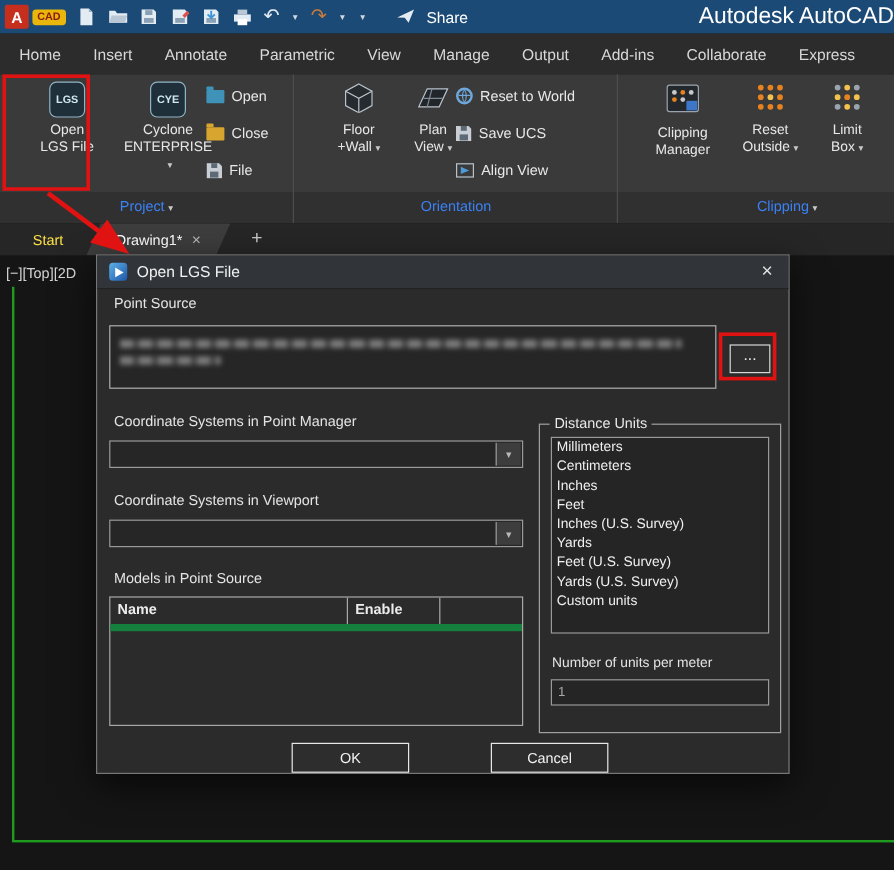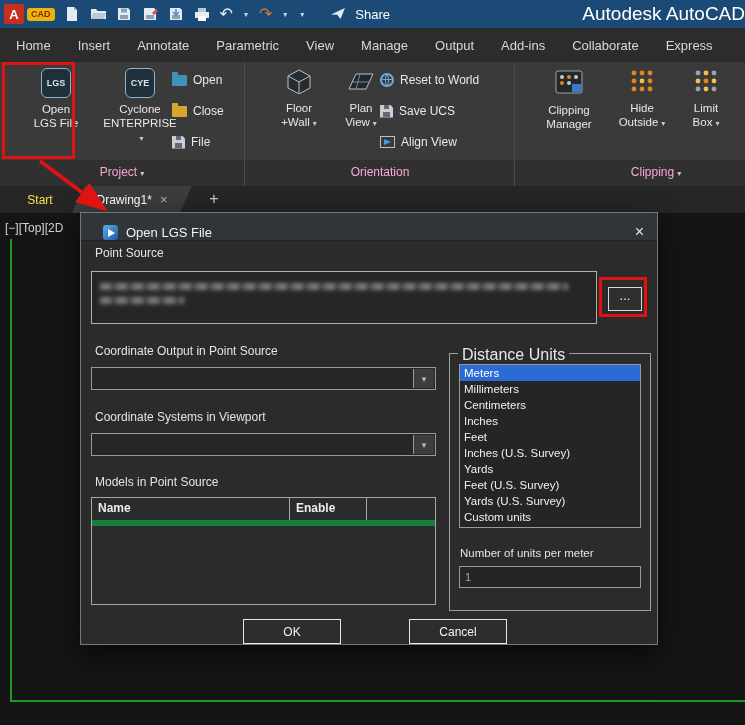--- a/index.html
+++ b/index.html
@@ -23,21 +23,21 @@
   .apptitle{margin-left:auto;color:#fff;font-size:19px;white-space:nowrap;}
 
   
   .menubar{position:absolute;top:28px;left:0;width:745px;height:34px;background:#2c2c2c;
            display:flex;align-items:center;gap:27px;padding-left:16px;box-sizing:border-box;overflow:hidden;}
   .menutab{color:#d8d8d8;font-size:13px;white-space:nowrap;}
 
   
   .ribbon-bg{position:absolute;top:62px;left:0;width:745px;height:98px;background:#3a3a3a;}
   .panelrow{position:absolute;top:160px;left:0;width:745px;height:26px;background:#303030;}
-  .panel-label{position:absolute;top:165px;color:#f9a8d4;font-size:12px;text-align:center;}
+  .panel-label{position:absolute;top:165px;color:#3b82f6;font-size:12px;text-align:center;}
   .vsep{position:absolute;top:62px;height:124px;width:1px;background:#4d4d4d;}
 
   .bigbtn{position:absolute;display:flex;flex-direction:column;align-items:center;gap:4px;
           color:#e8e8e8;font-size:11.5px;text-align:center;line-height:14px;padding-left:16px;}
   .appicon{width:28px;height:28px;border:1px solid #8fb4c6;border-radius:6px;background:#20303a;
            color:#cfe8f2;font-size:9px;font-weight:bold;display:flex;align-items:center;justify-content:center;}
   .caret-inline{display:inline-block;margin-left:3px;}
   .caret-inline::after{content:"▾";font-size:8px;color:#c8c8c8;}
 
   .rowbtn{position:absolute;display:flex;align-items:center;gap:6px;height:20px;
@@ -75,21 +75,21 @@
   
   .canvas{position:absolute;top:213px;left:0;width:745px;height:512px;background:#151515;}
   .vp{position:absolute;left:5px;top:8px;font-size:12px;color:#d4d4d4;white-space:nowrap;}
   .axis-v{position:absolute;left:10px;top:26px;width:2px;height:462px;background:#1e9b1e;}
   .axis-h{position:absolute;left:10px;top:487px;width:735px;height:2px;background:#1e9b1e;}
 
   
   .dialog{position:absolute;left:80px;top:212px;width:578px;height:433px;background:#2b2b2b;
           border:1px solid #777;box-shadow:0 10px 28px rgba(0,0,0,.65);z-index:20;box-sizing:border-box;}
   .dlg-title{position:absolute;left:0;top:0;right:0;height:28px;background:#31353a;display:flex;
-             align-items:flex-end;gap:8px;padding-left:22px;border-bottom:1px solid #222;box-sizing:border-box;}
+             align-items:center;gap:8px;padding-left:10px;border-bottom:1px solid #222;box-sizing:border-box;}
   .dlg-icon{width:15px;height:15px;border-radius:3px;background:linear-gradient(135deg,#5db1e8,#1e57a8);
             position:relative;flex:none;}
   .dlg-icon::after{content:"";position:absolute;left:5px;top:4px;border-left:7px solid #fff;
                    border-top:4px solid transparent;border-bottom:4px solid transparent;}
   .dlg-titletext{font-size:13px;color:#f2f2f2;}
   .dlg-close{margin-left:auto;padding-right:13px;color:#e4e4e4;font-size:16px;line-height:16px;}
   .dlbl{position:absolute;font-size:12px;color:#e4e4e4;white-space:nowrap;}
   .ps-field{position:absolute;left:10px;top:58px;width:506px;height:53px;background:#262626;
             border:1px solid #b0b0b0;box-sizing:border-box;}
   .redact{position:absolute;height:7px;filter:blur(2px);opacity:.85;
@@ -100,21 +100,21 @@
   .combo{position:absolute;width:345px;height:23px;background:#262626;border:1px solid #9a9a9a;box-sizing:border-box;}
   .combo-arrow{position:absolute;right:1px;top:1px;bottom:1px;width:20px;background:#3d3d3d;
                border-left:1px solid #9a9a9a;display:flex;align-items:center;justify-content:center;}
   .combo-arrow::after{content:"▾";font-size:9px;color:#b8b8b8;}
   .mtable{position:absolute;left:10px;top:284px;width:345px;height:108px;border:1px solid #a8a8a8;box-sizing:border-box;}
   .mhead{display:flex;height:22px;border-bottom:6px solid #15803d;font-weight:bold;}
   .mth{font-size:12px;color:#ececec;padding:3px 0 0 6px;box-sizing:border-box;border-right:1px solid #a8a8a8;}
   .mth.mfill{flex:1;border-right:none;}
   .mbody{height:84px;}
   .groupbox{position:absolute;left:368px;top:140px;width:202px;height:258px;border:1px solid #a0a0a0;box-sizing:border-box;}
-  .legend{position:absolute;top:-8px;left:8px;background:#2b2b2b;padding:0 4px;font-size:16px;color:#e8e8e8;}
+  .legend{position:absolute;top:-8px;left:8px;background:#2b2b2b;padding:0 4px;font-size:12px;color:#e8e8e8;}
   .listbox{position:absolute;left:9px;top:10px;width:182px;height:164px;border:1px solid #9a9a9a;
            background:#252525;box-sizing:border-box;overflow:hidden;}
   .opt{height:16px;line-height:16px;padding-left:4px;font-size:11.5px;color:#f0f0f0;white-space:nowrap;}
   .opt.sel{background:#2a6ad4;color:#fff;}
   .f-lbl{position:absolute;left:10px;top:193px;font-size:11.5px;color:#e4e4e4;white-space:nowrap;}
   .numfield{position:absolute;left:9px;top:212px;width:182px;height:22px;background:#252525;
             border:1px solid #9a9a9a;box-sizing:border-box;font-size:11px;color:#a8a8a8;
             line-height:20px;padding-left:5px;}
   .dbtn{position:absolute;width:98px;height:25px;background:#2d2d2d;border:1px solid #e8e8e8;
         color:#f2f2f2;font-size:12px;display:flex;align-items:center;justify-content:center;box-sizing:border-box;}
@@ -300,21 +300,21 @@
           <circle cx="21" cy="5" r="2.4" fill="#e8821e"></circle>
           <circle cx="5" cy="13" r="2.4" fill="#e8821e"></circle>
           <circle cx="13" cy="13" r="2.4" fill="#f2c14e"></circle>
           <circle cx="21" cy="13" r="2.4" fill="#e8821e"></circle>
           <circle cx="5" cy="21" r="2.4" fill="#e8821e"></circle>
           <circle cx="13" cy="21" r="2.4" fill="#e8821e"></circle>
           <circle cx="21" cy="21" r="2.4" fill="#e8821e"></circle>
         </svg>
     </span>
     <div>
-      <div>Hide</div>
+      <div>Reset</div>
       <div><span>Outside</span><span class="caret-inline"></span></div>
     </div>
   </div>
   <div class="bigbtn" style="left:664px;top:68px;width:52px">
     <span>
       <svg width="26" height="26" viewBox="0 0 26 26">
           <circle cx="5" cy="5" r="2.4" fill="#9aa4ae"></circle>
           <circle cx="13" cy="5" r="2.4" fill="#f2c14e"></circle>
           <circle cx="21" cy="5" r="2.4" fill="#9aa4ae"></circle>
           <circle cx="5" cy="13" r="2.4" fill="#f2c14e"></circle>
@@ -361,21 +361,21 @@
       <span class="dlg-close">×</span>
     </div>
 
     <span class="dlbl" style="left:14px;top:33px">Point Source</span>
     <div class="ps-field">
       <div class="redact" style="left:8px;top:11px;width:468px"></div>
       <div class="redact" style="left:8px;top:25px;width:84px"></div>
     </div>
     <div class="browse">...</div>
 
-    <span class="dlbl" style="left:14px;top:131px">Coordinate Output in Point Source</span>
+    <span class="dlbl" style="left:14px;top:131px">Coordinate Systems in Point Manager</span>
     <div class="combo" style="left:10px;top:154px">
       <div class="combo-arrow"></div>
     </div>
 
     <span class="dlbl" style="left:14px;top:197px">Coordinate Systems in Viewport</span>
     <div class="combo" style="left:10px;top:220px">
       <div class="combo-arrow"></div>
     </div>
 
     <span class="dlbl" style="left:14px;top:262px">Models in Point Source</span>
@@ -384,21 +384,20 @@
         <div class="mth" style="width:198px">Name</div>
         <div class="mth" style="width:77px">Enable</div>
         <div class="mth mfill"></div>
       </div>
       <div class="mbody"></div>
     </div>
 
     <div class="groupbox">
       <span class="legend">Distance Units</span>
       <div class="listbox">
-        <div class="opt sel">Meters</div>
         <div class="opt">Millimeters</div>
         <div class="opt">Centimeters</div>
         <div class="opt">Inches</div>
         <div class="opt">Feet</div>
         <div class="opt">Inches (U.S. Survey)</div>
         <div class="opt">Yards</div>
         <div class="opt">Feet (U.S. Survey)</div>
         <div class="opt">Yards (U.S. Survey)</div>
         <div class="opt">Custom units</div>
       </div>

